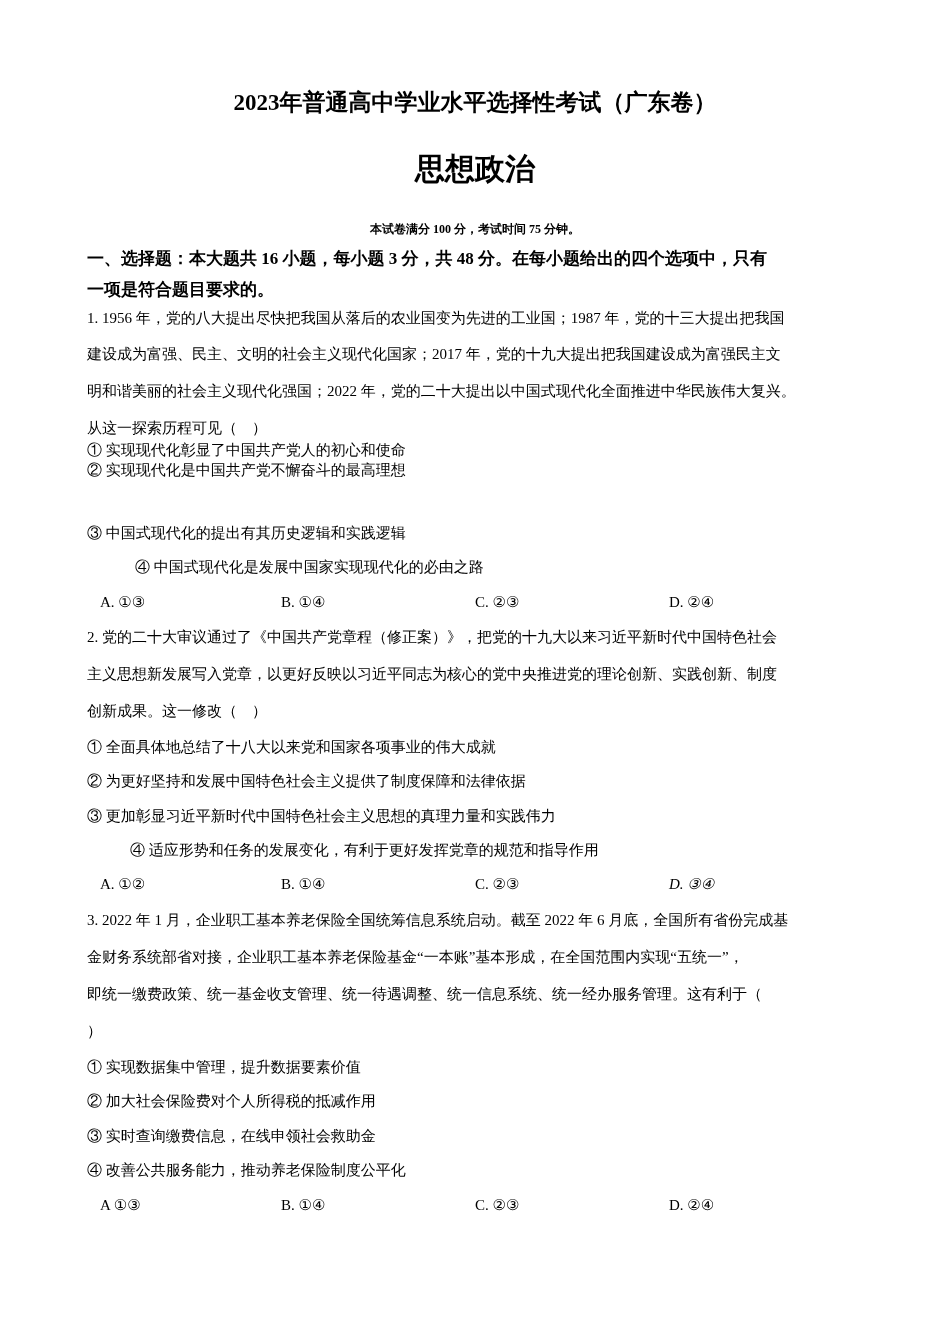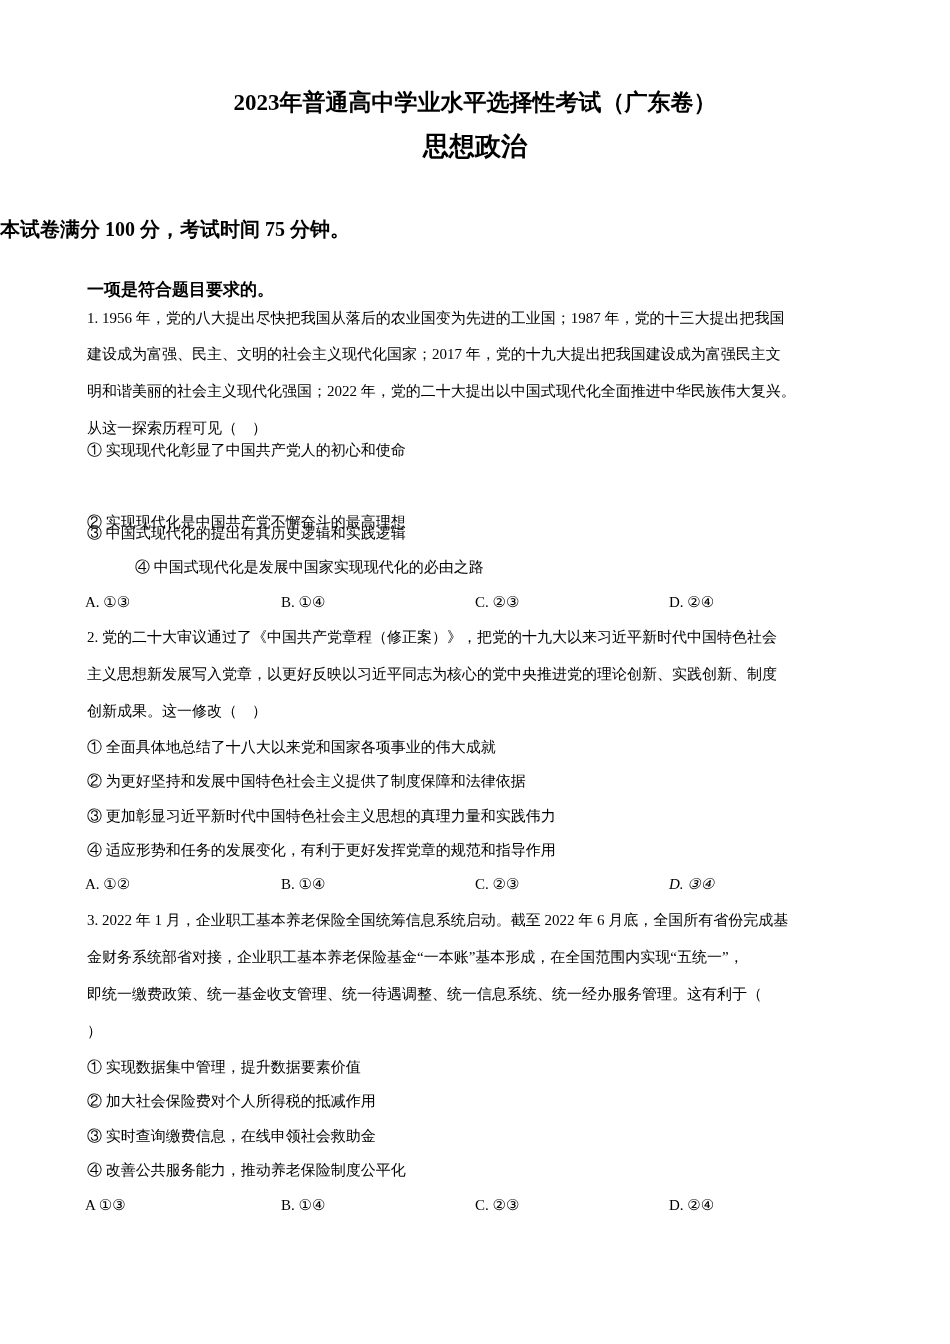--- a/index.html
+++ b/index.html
@@ -26,28 +26,29 @@
       position: absolute;
       left: 0;
       width: 950px;
       text-align: center;
       font-weight: bold;
       font-size: 23px;
       line-height: 30px;
       white-space: nowrap;
     }
     .title-main { top: 88px; }
-    .title-sub { top: 132px; font-size: 26px; }
+    .title-sub { top: 154px; font-size: 30px; }
     .info {
       position: absolute;
       left: 0;
       width: 950px;
       top: 218px;
+      text-align: center;
       font-weight: bold;
-      font-size: 20px;
+      font-size: 12px;
       line-height: 22px;
     }
     .section {
       position: absolute;
       left: 87px;
       width: 770px;
       font-weight: bold;
       font-size: 17px;
       line-height: 28px;
     }
@@ -57,59 +58,60 @@
       font-size: 15px;
       line-height: 20px;
       white-space: nowrap;
     }
     .opt {
       position: absolute;
       font-size: 15px;
       line-height: 20px;
       white-space: nowrap;
     }
-    .optA { left: 85px; }
+    .optA { left: 100px; }
     .optB { left: 281px; }
     .optC { left: 475px; }
     .optD { left: 669px; }
   </style>
 </head>
 <body>
 
 <div class="page">
 
   <div class="title title-main">2023年普通高中学业水平选择性考试（广东卷）</div>
   <div class="title title-sub">思想政治</div>
   <div class="info">本试卷满分 100 分，考试时间 75 分钟。</div>
 
+  <div class="section" style="top:245px;">一、选择题：本大题共 16 小题，每小题 3 分，共 48 分。在每小题给出的四个选项中，只有</div>
   <div class="section" style="top:276px;">一项是符合题目要求的。</div>
 
   <div>
     <div class="line" style="top:308px;">1. 1956 年，党的八大提出尽快把我国从落后的农业国变为先进的工业国；1987 年，党的十三大提出把我国</div>
     <div class="line" style="top:344px;">建设成为富强、民主、文明的社会主义现代化国家；2017 年，党的十九大提出把我国建设成为富强民主文</div>
     <div class="line" style="top:381px;">明和谐美丽的社会主义现代化强国；2022 年，党的二十大提出以中国式现代化全面推进中华民族伟大复兴。</div>
     <div class="line" style="top:418px;text-align:center;">从这一探索历程可见（　）</div>
     <div class="line" style="top:440px;">① 实现现代化彰显了中国共产党人的初心和使命</div>
-    <div class="line" style="top:512px;">② 实现现代化是中国共产党不懈奋斗的最高理想</div>
+    <div class="line" style="top:460px;">② 实现现代化是中国共产党不懈奋斗的最高理想</div>
     <div class="line" style="top:523px;">③ 中国式现代化的提出有其历史逻辑和实践逻辑</div>
     <div class="line" style="top:557px;margin-left:48px;">④ 中国式现代化是发展中国家实现现代化的必由之路</div>
     <div class="opt optA" style="top:592px;">A. ①③</div>
     <div class="opt optB" style="top:592px;">B. ①④</div>
     <div class="opt optC" style="top:592px;">C. ②③</div>
     <div class="opt optD" style="top:592px;">D. ②④</div>
   </div>
 
   <div>
     <div class="line" style="top:627px;">2. 党的二十大审议通过了《中国共产党章程（修正案）》，把党的十九大以来习近平新时代中国特色社会</div>
     <div class="line" style="top:664px;">主义思想新发展写入党章，以更好反映以习近平同志为核心的党中央推进党的理论创新、实践创新、制度</div>
     <div class="line" style="top:701px;">创新成果。这一修改（　）</div>
     <div class="line" style="top:737px;">① 全面具体地总结了十八大以来党和国家各项事业的伟大成就</div>
     <div class="line" style="top:771px;">② 为更好坚持和发展中国特色社会主义提供了制度保障和法律依据</div>
     <div class="line" style="top:806px;">③ 更加彰显习近平新时代中国特色社会主义思想的真理力量和实践伟力</div>
-    <div class="line" style="top:840px;">④ 适应形势和任务的发展变化，有利于更好发挥党章的规范和指导作用</div>
+    <div class="line" style="top:840px;margin-left:43px;">④ 适应形势和任务的发展变化，有利于更好发挥党章的规范和指导作用</div>
     <div class="opt optA" style="top:874px;">A. ①②</div>
     <div class="opt optB" style="top:874px;">B. ①④</div>
     <div class="opt optC" style="top:874px;">C. ②③</div>
     <div class="opt optD" style="top:874px;font-style:italic;">D. ③④</div>
   </div>
 
   <div>
     <div class="line" style="top:910px;">3. 2022 年 1 月，企业职工基本养老保险全国统筹信息系统启动。截至 2022 年 6 月底，全国所有省份完成基</div>
     <div class="line" style="top:947px;">金财务系统部省对接，企业职工基本养老保险基金“一本账”基本形成，在全国范围内实现“五统一”，</div>
     <div class="line" style="top:984px;">即统一缴费政策、统一基金收支管理、统一待遇调整、统一信息系统、统一经办服务管理。这有利于（</div>

